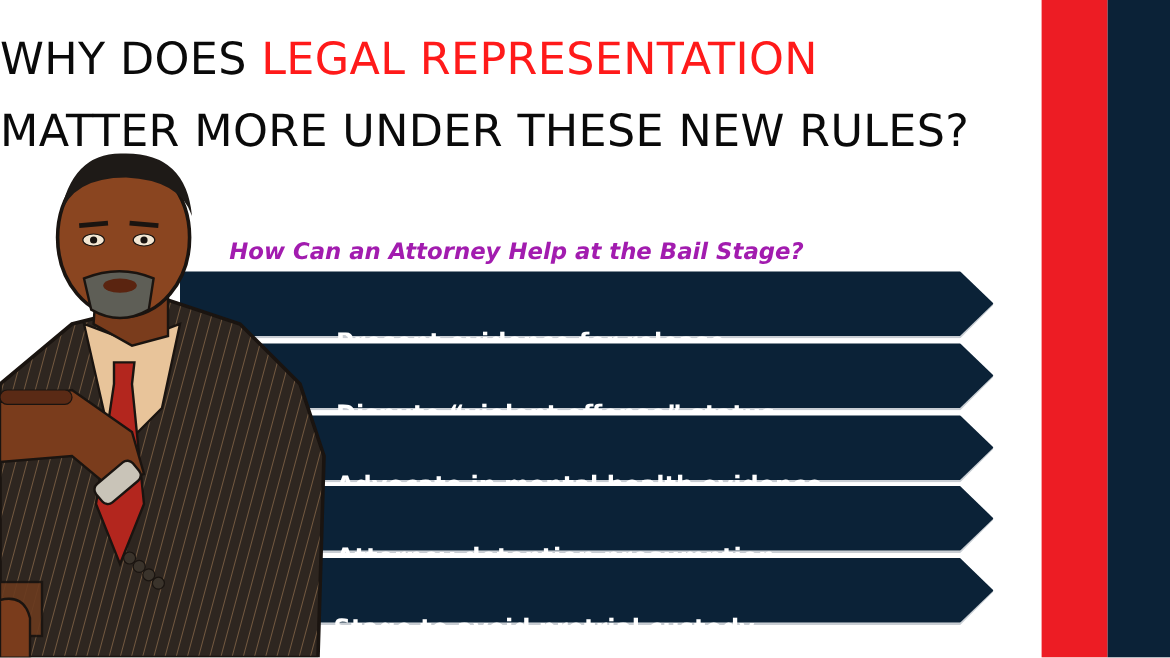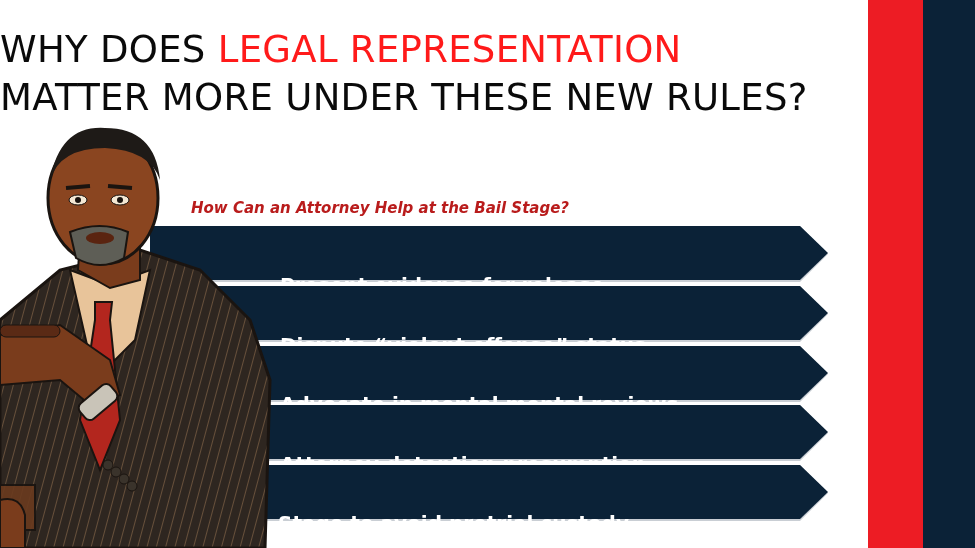--- a/index.html
+++ b/index.html
@@ -11,21 +11,21 @@
 
   .title {
     position: absolute; left: 0; top: 28px; width: 720px;
     text-align: left; font-weight: normal; font-size: 37px; line-height: 44px;
     color: #0a0a0a; letter-spacing: 0.3px;
   }
   .title .accent { color: #ff1a1a; }
 
   .subtitle {
     position: absolute; left: 191px; top: 199px;
-    font-weight: bold; font-style: italic; font-size: 15px; color: #b91c1c;
+    font-weight: bold; font-style: italic; font-size: 19px; color: #a21caf;
   }
 
   .band {
     position: absolute; left: 150px; width: 678px; height: 54px;
     background: #0b2237;
     clip-path: polygon(0 0, 650px 0, 678px 50%, 650px 100%, 0 100%);
   }
   .band-shadow {
     position: absolute; left: 150px; width: 678px; height: 56px; background: #c9ced4;
     clip-path: polygon(0 0, 650px 0, 678px 50%, 650px 100%, 0 100%);
@@ -40,36 +40,36 @@
 </head>
 <body>
 
 <div class="stripe-red"></div>
 <div class="stripe-navy"></div>
 
 <div class="title">
   <div>
     <span>WHY DOES </span><span class="accent">LEGAL REPRESENTATION</span>
   </div>
-  <div style="width:820px;margin:4px auto;">MATTER MORE UNDER THESE NEW RULES?</div>
+  <div style="width:820px;margin:16px auto;">MATTER MORE UNDER THESE NEW RULES?</div>
 </div>
 
 <div class="subtitle">How Can an Attorney Help at the Bail Stage?</div>
 
 <div class="band-shadow" style="top:226px"></div>
 <div class="band" style="top:226px"></div>
 <div class="band-label" style="top:226px">Present evidence for release</div>
 
 <div class="band-shadow" style="top:286px"></div>
 <div class="band" style="top:286px"></div>
 <div class="band-label" style="top:286px">Dispute “violent offense” status</div>
 
 <div class="band-shadow" style="top:346px"></div>
 <div class="band" style="top:346px"></div>
-<div class="band-label" style="top:345px">Advocate in mental mental reviews</div>
+<div class="band-label" style="top:345px">Advocate in mental health evidence</div>
 
 <div class="band-shadow" style="top:405px"></div>
 <div class="band" style="top:405px"></div>
 <div class="band-label" style="top:405px">Attorney detention presumption</div>
 
 <div class="band-shadow" style="top:465px"></div>
 <div class="band" style="top:465px"></div>
 <div class="band-label" style="top:464px;left:278px">Stage to avoid pretrial custody</div>
 
 <svg class="figure" viewBox="0 0 280 428" xmlns="http://www.w3.org/2000/svg">

